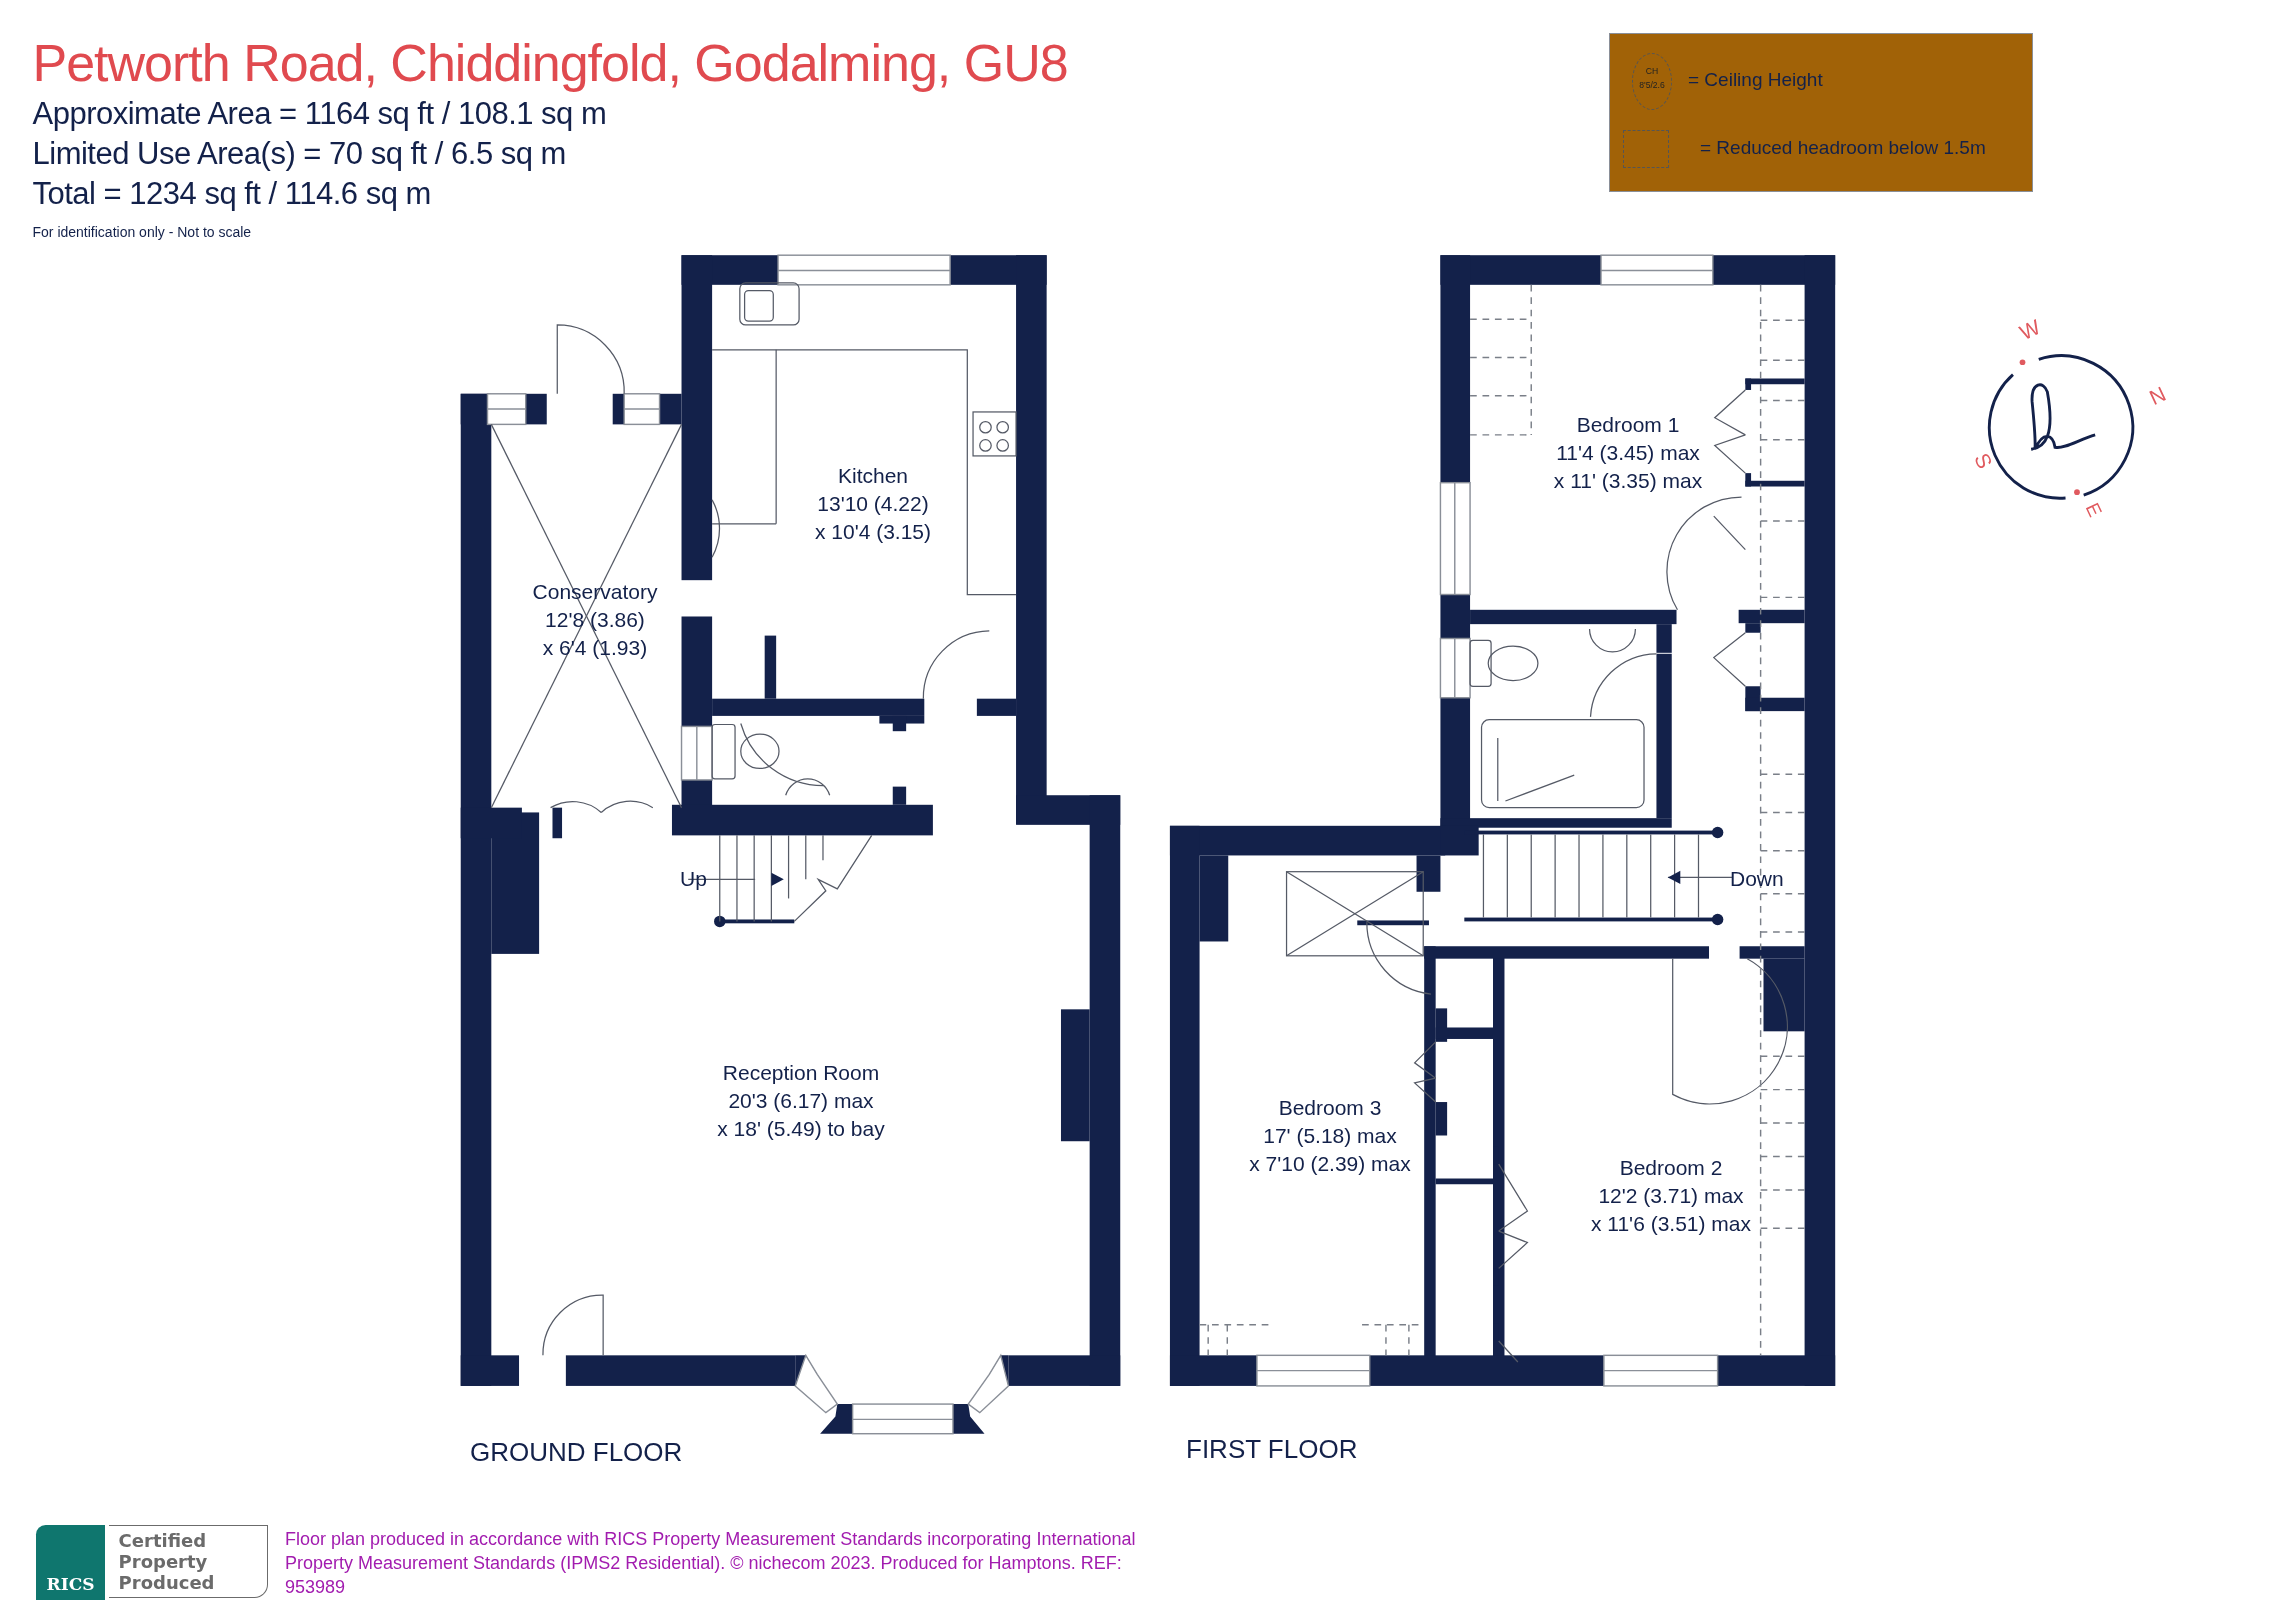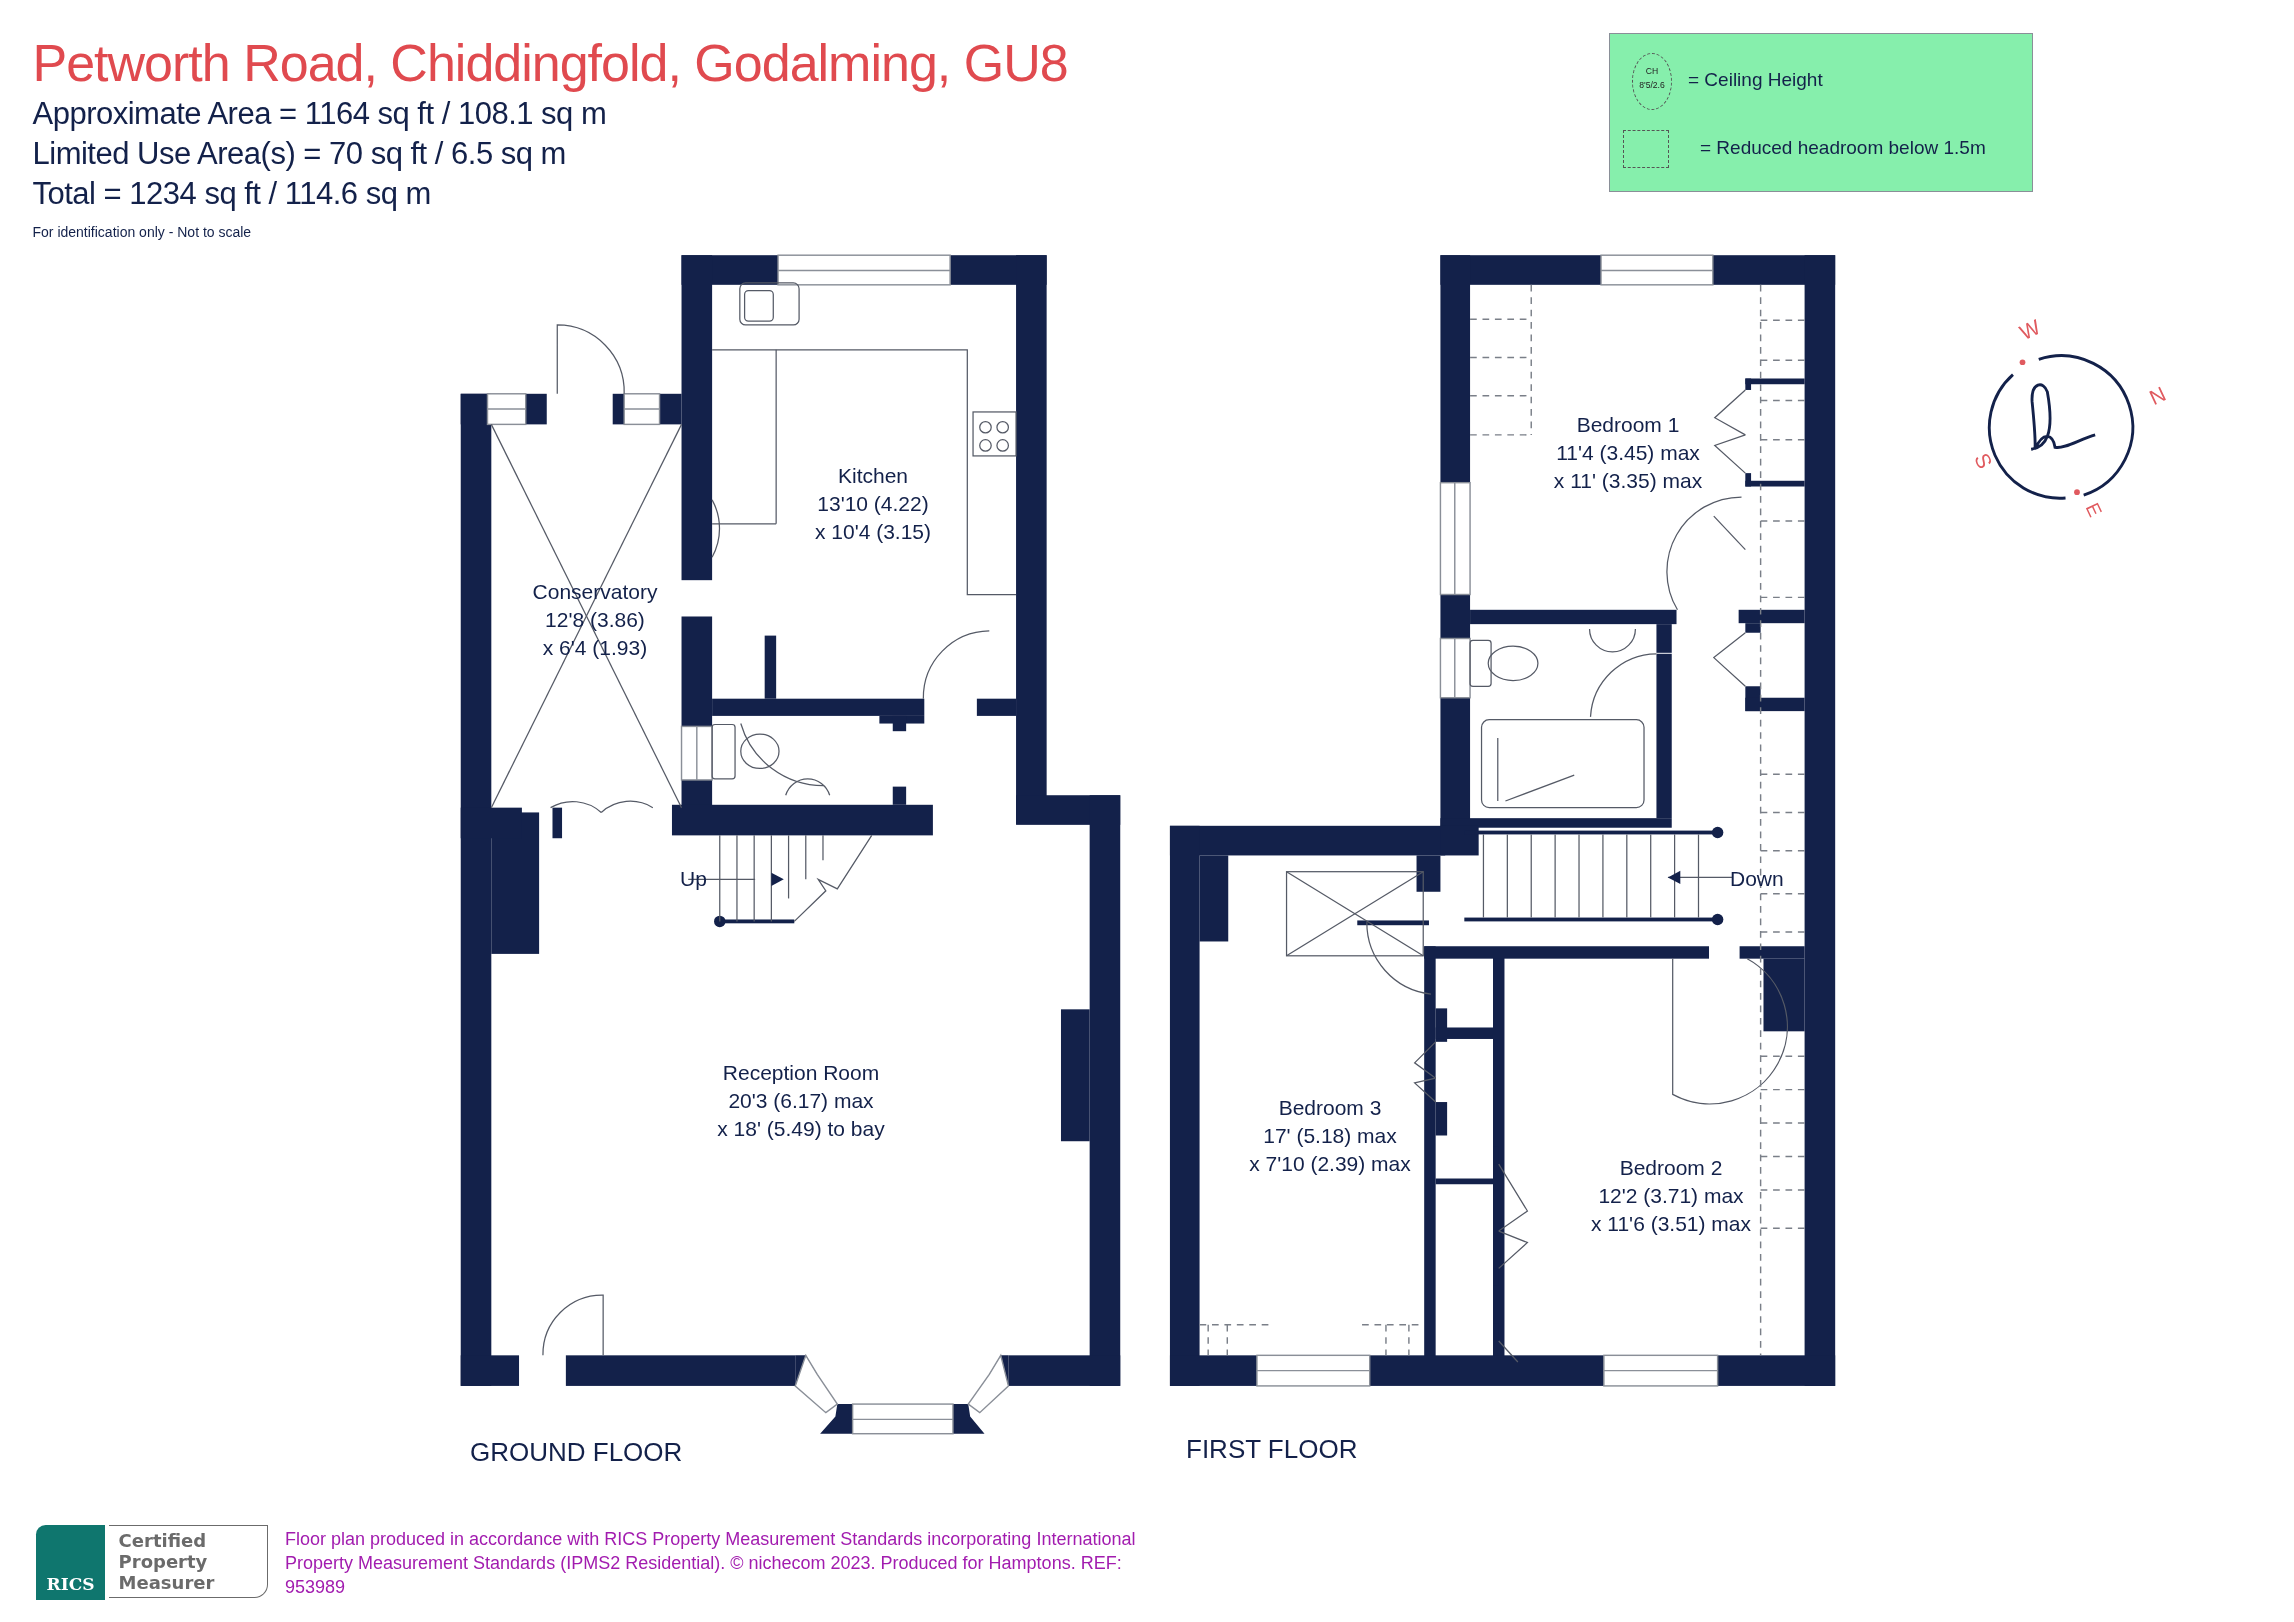--- a/index.html
+++ b/index.html
@@ -2,21 +2,21 @@
 <html><head>
   <meta charset="utf-8">
   <style>
     html, body { margin: 0; padding: 0; background: #ffffff; }
     body { width: 2294px; height: 1622px; position: relative; overflow: hidden;
            font-family: "Liberation Sans", "DejaVu Sans", sans-serif; color: #13214a; }
     .abs { position: absolute; }
     .title { left: 32.5px; top: 32.5px; font-size: 52px; color: #e04a4f; letter-spacing: -1px; white-space: nowrap; }
     .area-line { left: 32.5px; font-size: 31px; color: #13214a; white-space: nowrap; letter-spacing: -0.5px; }
     .note { left: 32.5px; top: 224px; font-size: 14px; color: #13214a; white-space: nowrap; }
-    .legend { left: 1609px; top: 33px; width: 424px; height: 159px; border: 1.9px solid #8a8f98; box-sizing: border-box; background: #86efac; }
+    .legend { left: 1609px; top: 33px; width: 424px; height: 159px; border: 1.9px solid #8a8f98; box-sizing: border-box; background: #a16207; }
     .legend .lbl { position: absolute; font-size: 19px; color: #13214a; white-space: nowrap; }
     .legend .ch-circle { position: absolute; left: 22px; top: 19px; width: 38px; height: 55px; border: 1.4px dashed #555; border-radius: 50%; }
     .legend .ch-circle span { position: absolute; width: 100%; text-align: center; font-size: 8.6px; color: #222; }
     .legend .dash-box { position: absolute; left: 13.4px; top: 96px; width: 46px; height: 38px; border: 1.4px dashed #555; box-sizing: border-box; }
     .floor-label { font-size: 26px; color: #13214a; white-space: nowrap; }
     .room-label { position: absolute; text-align: center; font-size: 21px; line-height: 28px; color: #13214a; white-space: nowrap; transform: translateX(-50%); }
     .stair-label { position: absolute; font-size: 21px; color: #13214a; }
     .footer-text { left: 285px; top: 1527px; width: 879px; font-size: 18px; line-height: 24px; color: #a21caf; }
     .rics { left: 36px; top: 1525px; width: 233px; height: 75px; }
     .rics .badge { position: absolute; left: 0; top: 0; width: 69px; height: 75px; background: #0f766e; border-radius: 9.6px 0 0 0; }
@@ -359,17 +359,17 @@
 <div class="stair-label" style="left:1730px; top:867px;">Down</div>
 <div class="abs floor-label" style="left:1186px; top:1434px;">FIRST FLOOR</div>
 
 <div class="abs rics">
   <div class="badge">
     <span>RICS</span>
   </div>
   <div class="box">
     <span style="top:4.8px;">Certified</span>
     <span style="top:26px;">Property</span>
-    <span style="top:47px;">Measurer</span>
+    <span style="top:47px;">Produced</span>
   </div>
 </div>
 <div class="abs footer-text">Floor plan produced in accordance with RICS Property Measurement Standards incorporating International Property Measurement Standards (IPMS2 Residential).  © nichecom 2023.   Produced for Hamptons.  REF:  953989</div>
 
 
 </body></html>

